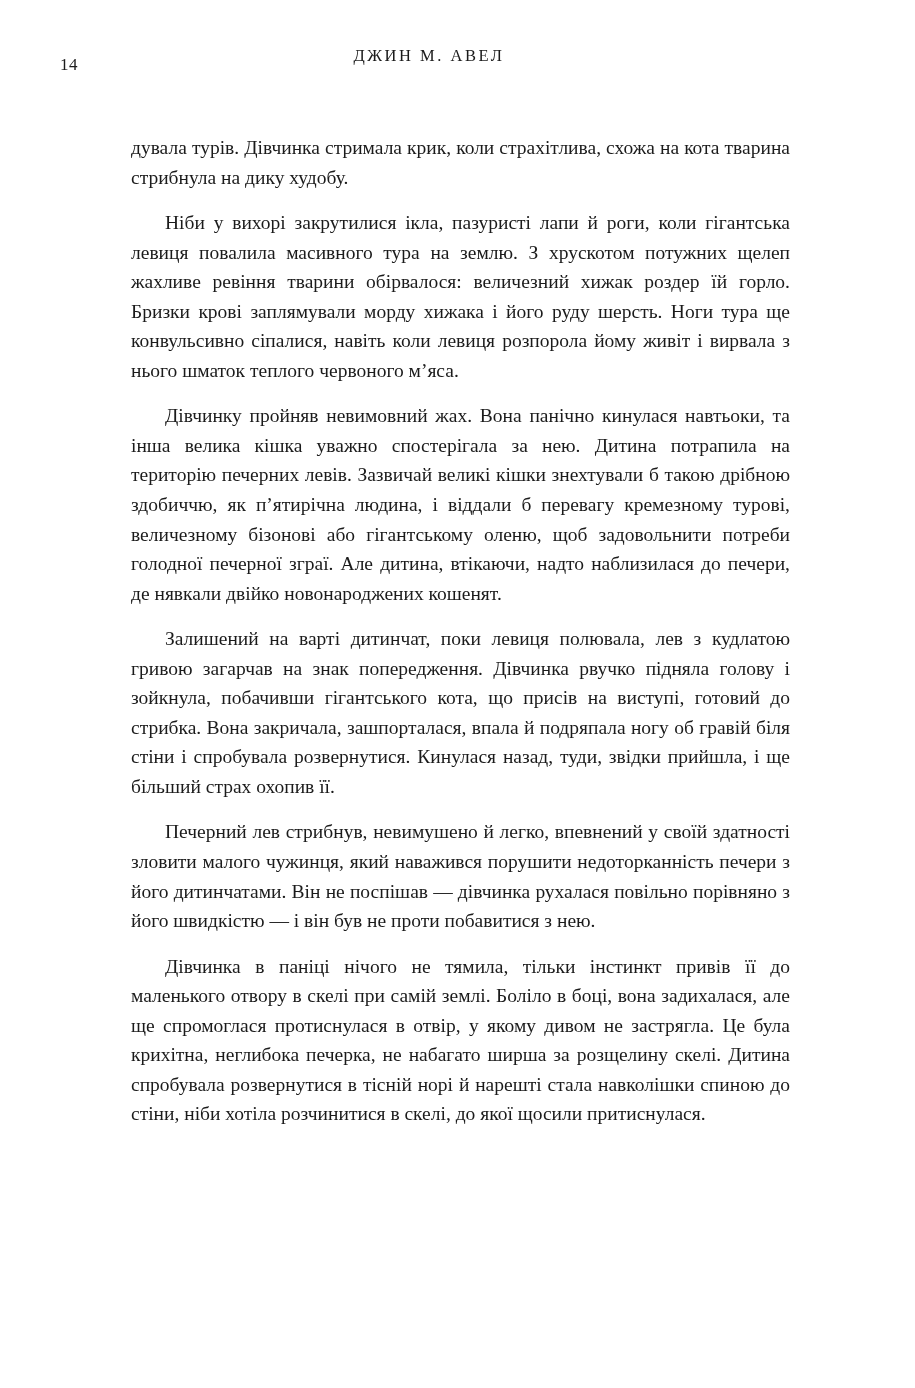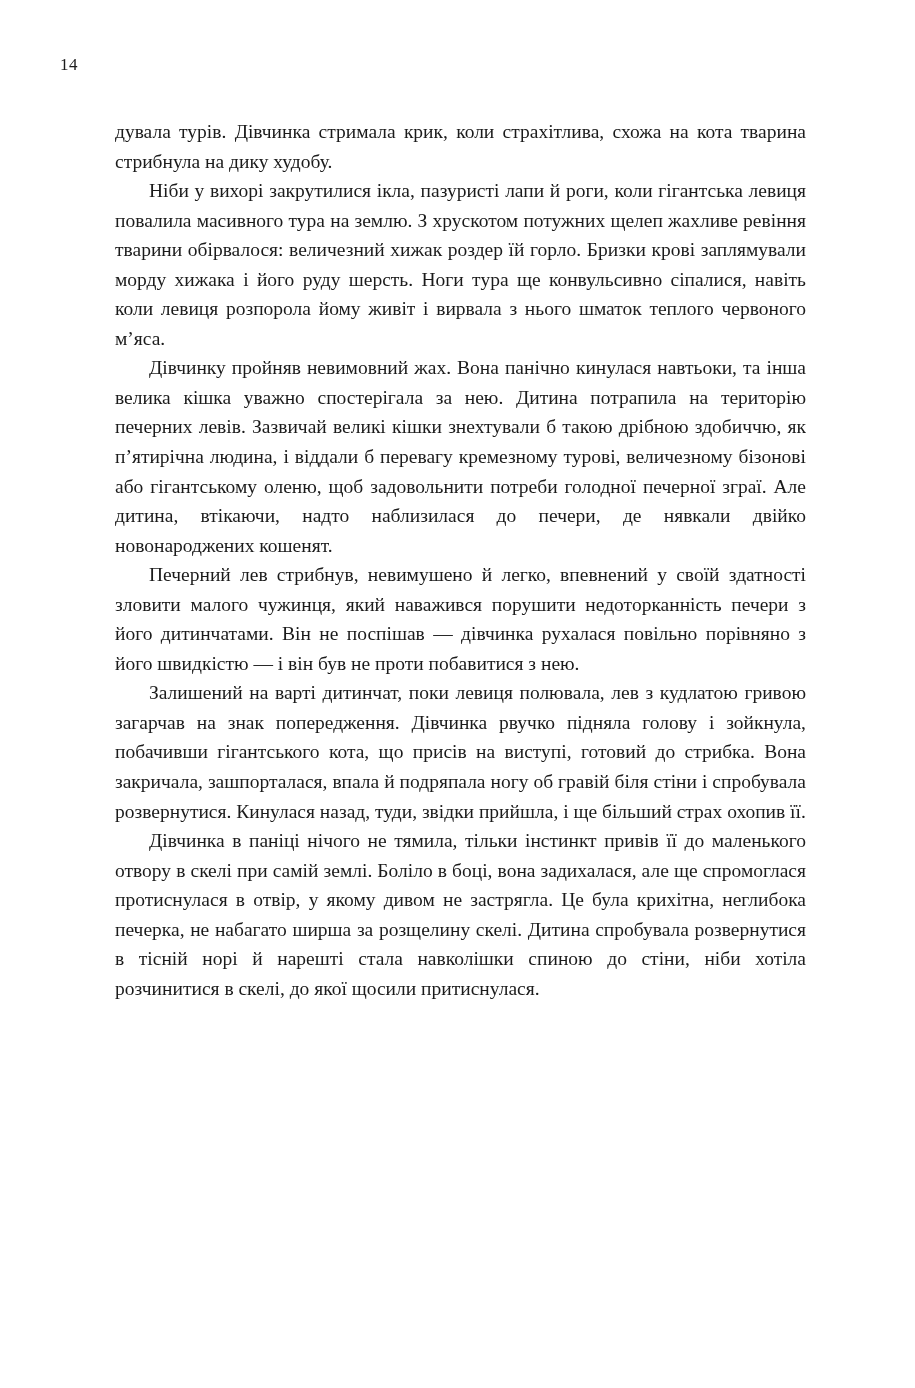--- a/index.html
+++ b/index.html
@@ -42,39 +42,40 @@
     position: absolute;
     left: 115px;
     top: 117px;
     width: 691px;
     font-size: 19.5px;
     line-height: 29.55px;
     text-align: justify;
     text-justify: inter-word;
   }
   .text-block p {
-    margin: 0;
+    margin: 16px;
     padding: 0;
     text-indent: 34px;
   }
   .text-block p.no-indent {
     text-indent: 0;
   }
 </style>
 </head>
 <body>
 
 <div class="page">
 
   <div class="page-header">
     <span class="page-number">14</span>
+    <span class="running-title">ДЖИН М. АВЕЛ</span>
   </div>
 
   <div class="text-block">
     <p class="no-indent">дувала турів. Дівчинка стримала крик, коли страхітлива, схожа на кота тварина стрибнула на дику худобу.</p>
     <p>Ніби у вихорі закрутилися ікла, пазуристі лапи й роги, коли гігантська левиця повалила масивного тура на землю. З хрускотом потужних щелеп жахливе ревіння тварини обірвалося: величезний хижак роздер їй горло. Бризки крові заплямували морду хижака і його руду шерсть. Ноги тура ще конвульсивно сіпалися, навіть коли левиця розпорола йому живіт і вирвала з нього шматок теплого червоного м’яса.</p>
     <p>Дівчинку пройняв невимовний жах. Вона панічно кинулася навтьоки, та інша велика кішка уважно спостерігала за нею. Дитина потрапила на територію печерних левів. Зазвичай великі кішки знехтували б такою дрібною здобиччю, як п’ятирічна людина, і віддали б перевагу кремезному турові, величезному бізонові або гігантському оленю, щоб задовольнити потреби голодної печерної зграї. Але дитина, втікаючи, надто наблизилася до печери, де нявкали двійко новонароджених кошенят.</p>
+    <p>Залишений на варті дитинчат, поки левиця полювала, лев з кудлатою гривою загарчав на знак попередження. Дівчинка рвучко підняла голову і зойкнула, побачивши гігантського кота, що присів на виступі, готовий до стрибка. Вона закричала, зашпорталася, впала й подряпала ногу об гравій біля стіни і спробувала розвернутися. Кинулася назад, туди, звідки прийшла, і ще більший страх охопив її.</p>
     <p>Печерний лев стрибнув, невимушено й легко, впевнений у своїй здатності зловити малого чужинця, який наважився порушити недоторканність печери з його дитинчатами. Він не поспішав — дівчинка рухалася повільно порівняно з його швидкістю — і він був не проти побавитися з нею.</p>
-    <p>Залишений на варті дитинчат, поки левиця полювала, лев з кудлатою гривою загарчав на знак попередження. Дівчинка рвучко підняла голову і зойкнула, побачивши гігантського кота, що присів на виступі, готовий до стрибка. Вона закричала, зашпорталася, впала й подряпала ногу об гравій біля стіни і спробувала розвернутися. Кинулася назад, туди, звідки прийшла, і ще більший страх охопив її.</p>
     <p>Дівчинка в паніці нічого не тямила, тільки інстинкт привів її до маленького отвору в скелі при самій землі. Боліло в боці, вона задихалася, але ще спромоглася протиснулася в отвір, у якому дивом не застрягла. Це була крихітна, неглибока печерка, не набагато ширша за розщелину скелі. Дитина спробувала розвернутися в тісній норі й нарешті стала навколішки спиною до стіни, ніби хотіла розчинитися в скелі, до якої щосили притиснулася.</p>
   </div>
 
 </div>
 
 </body></html>

